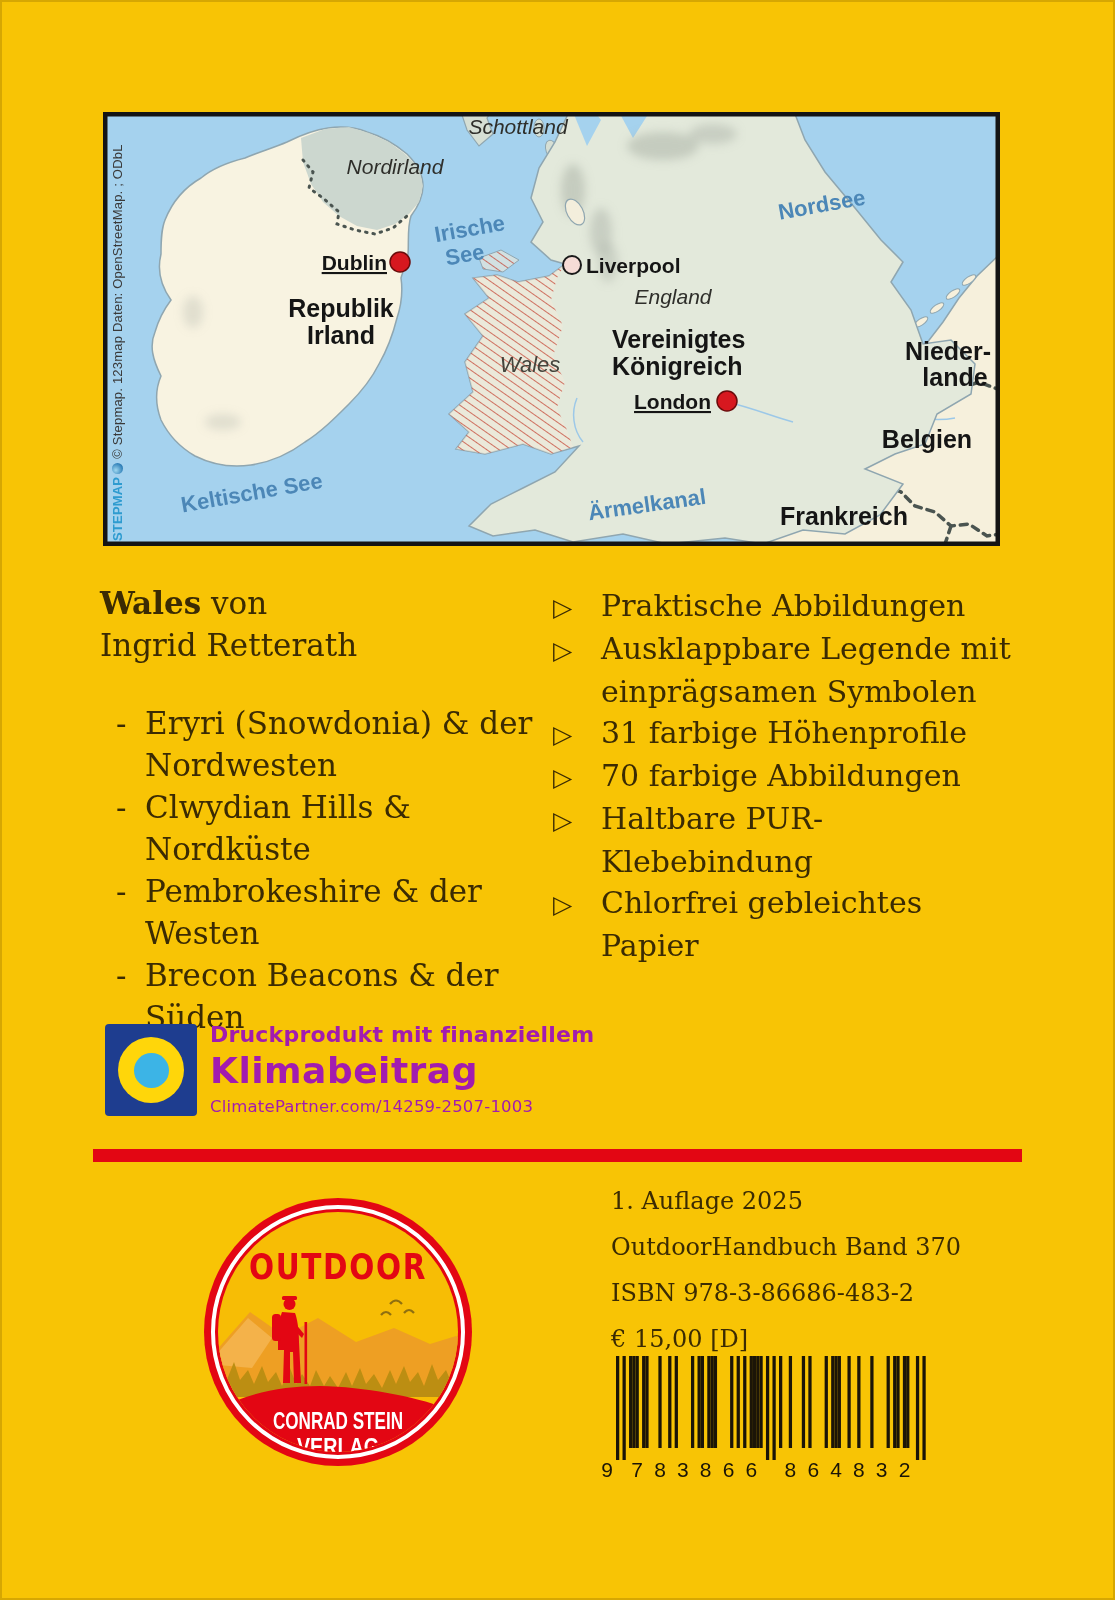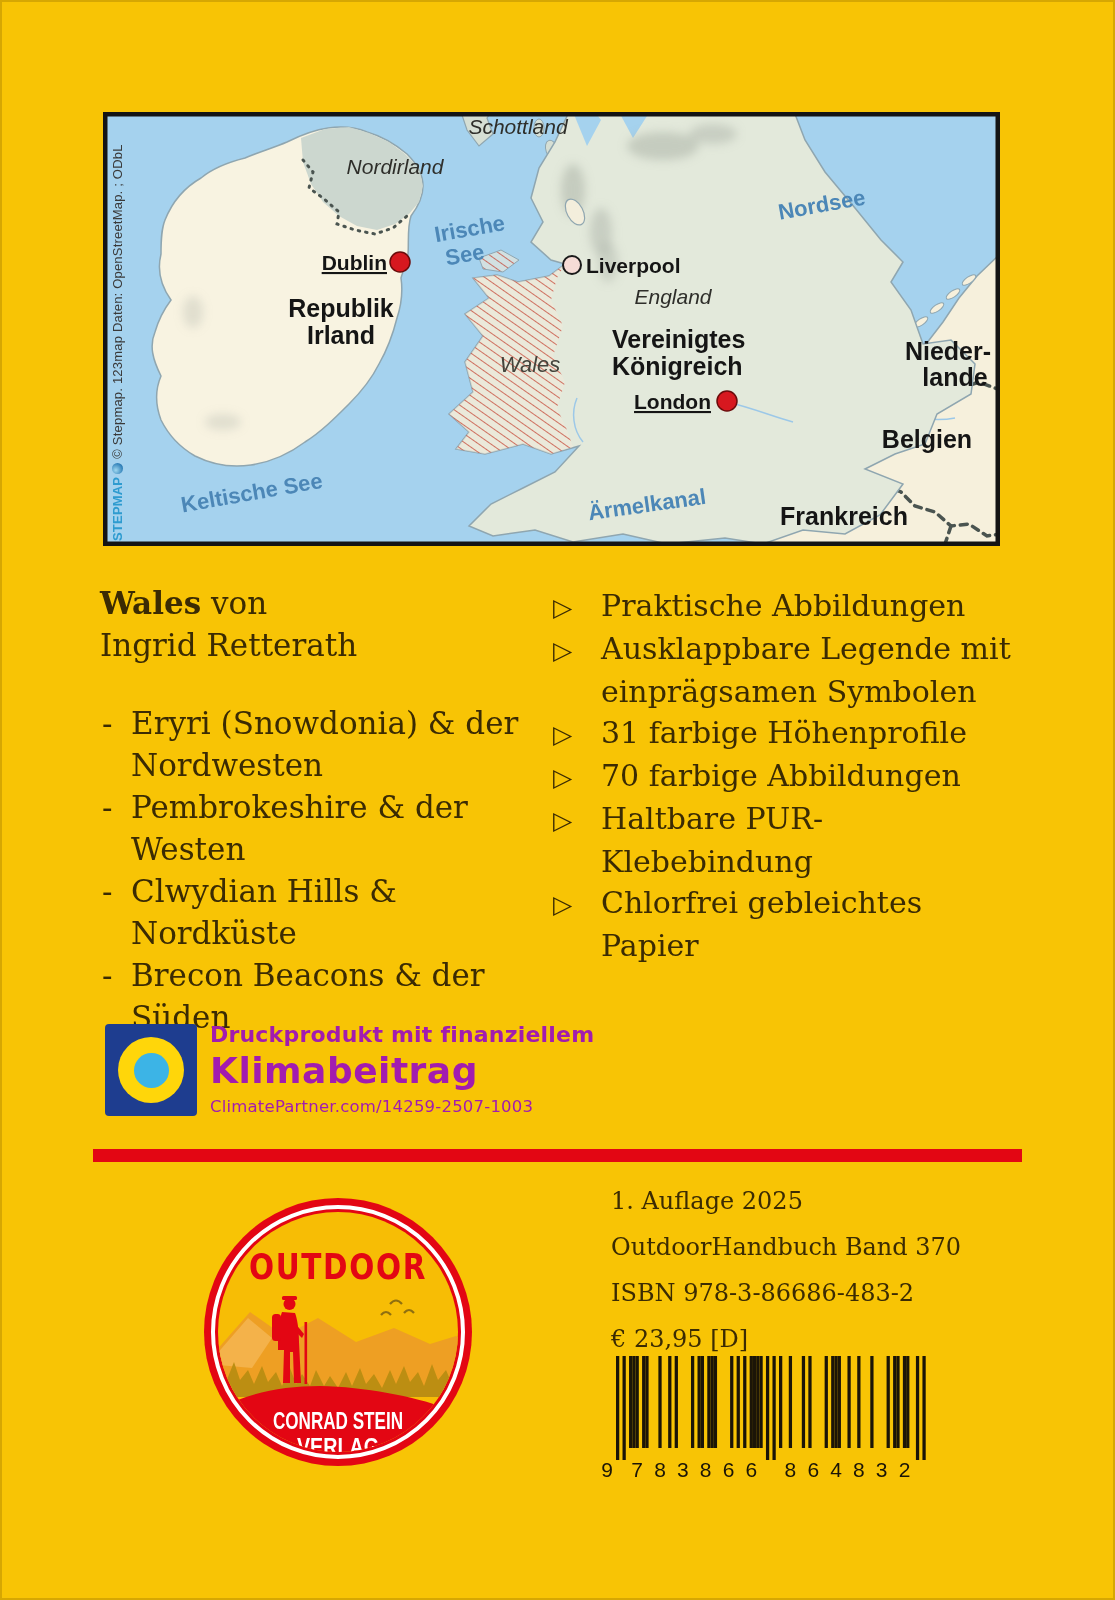--- a/index.html
+++ b/index.html
@@ -19,21 +19,21 @@
     letter-spacing:.2px;
   }
   .map-attrib .brand{font-weight:bold;color:#2E9BD0;}
   .map-attrib .globe{display:inline-block;width:11px;height:11px;border-radius:50%;
     background:radial-gradient(circle at 35% 35%,#9fd8f0,#2f7fb8 70%,#1d5e8e);margin:0 4px -1px 3px;}
 
   
   .intro{position:absolute;left:100px;top:582px;width:452px;color:#3B2B03;font-size:31px;line-height:42px;}
   .intro .title b{font-weight:bold;}
   .intro .block{margin:0 0 36px 0;}
-  ul.regions{list-style:none;margin:2px;padding:0;}
+  ul.regions{list-style:none;margin:16px;padding:0;}
   ul.regions li{padding-left:29px;white-space:pre-line;}
   ul.regions li::before{content:"-";display:inline-block;width:29px;margin-left:-29px;}
 
   
   .features{position:absolute;left:553px;top:585px;width:470px;color:#3B2B03;font-size:30px;line-height:41px;}
   ul.feat{list-style:none;margin:0;padding:0;}
   ul.feat li{padding-left:48px;white-space:pre-line;}
   ul.feat li::before{content:"\25B7";display:inline-block;width:48px;margin-left:-48px;
     font-size:25px;font-family:"DejaVu Sans",sans-serif;}
 
@@ -188,22 +188,22 @@
 </div>
 
 <div class="intro">
   <div class="block">
     <div class="title"><b>Wales</b><span> von</span></div>
     <div>Ingrid Retterath</div>
   </div>
   <ul class="regions">
     <li><span>Eryri (Snowdonia) &amp; der
 Nordwesten</span></li>
+    <li><span>Clwydian Hills &amp; Nordküste</span></li>
     <li><span>Pembrokeshire &amp; der Westen</span></li>
-    <li><span>Clwydian Hills &amp; Nordküste</span></li>
     <li><span>Brecon Beacons &amp; der
 Süden</span></li>
   </ul>
 </div>
 
 <div class="features">
   <ul class="feat">
     <li><span>Praktische Abbildungen</span></li>
     <li><span>Ausklappbare Legende mit
 einprägsamen Symbolen</span></li>
@@ -259,21 +259,21 @@
     <text x="140" y="87" text-anchor="middle" font-family="DejaVu Sans, sans-serif" font-weight="bold" font-size="36" fill="#E30613" letter-spacing="2" textLength="178" lengthAdjust="spacingAndGlyphs">OUTDOOR</text>
     <text x="140" y="237" text-anchor="middle" font-family="Liberation Sans, sans-serif" font-weight="bold" font-size="24" fill="#ffffff" textLength="130" lengthAdjust="spacingAndGlyphs">CONRAD STEIN</text>
     <text x="140" y="263" text-anchor="middle" font-family="Liberation Sans, sans-serif" font-weight="bold" font-size="24" fill="#ffffff" textLength="82" lengthAdjust="spacingAndGlyphs">VERLAG</text>
   </g>
 </svg>
 
 <div class="pub">
   <div>1. Auflage 2025</div>
   <div>OutdoorHandbuch Band 370</div>
   <div>ISBN 978-3-86686-483-2</div>
-  <div>€ 23,95 [D]</div>
+  <div>€ 15,00 [D]</div>
 </div>
 
 <div class="barcode">
   <svg id="barcode-svg" width="330" height="126" viewBox="-18 0 330 126">
       <rect x="0.00" y="0" width="3.26" height="104" fill="#1b1507"></rect>
       <rect x="6.52" y="0" width="3.26" height="104" fill="#1b1507"></rect>
       <rect x="13.04" y="0" width="3.26" height="92" fill="#1b1507"></rect>
       <rect x="16.30" y="0" width="3.26" height="92" fill="#1b1507"></rect>
       <rect x="19.56" y="0" width="3.26" height="92" fill="#1b1507"></rect>
       <rect x="26.08" y="0" width="3.26" height="92" fill="#1b1507"></rect>

